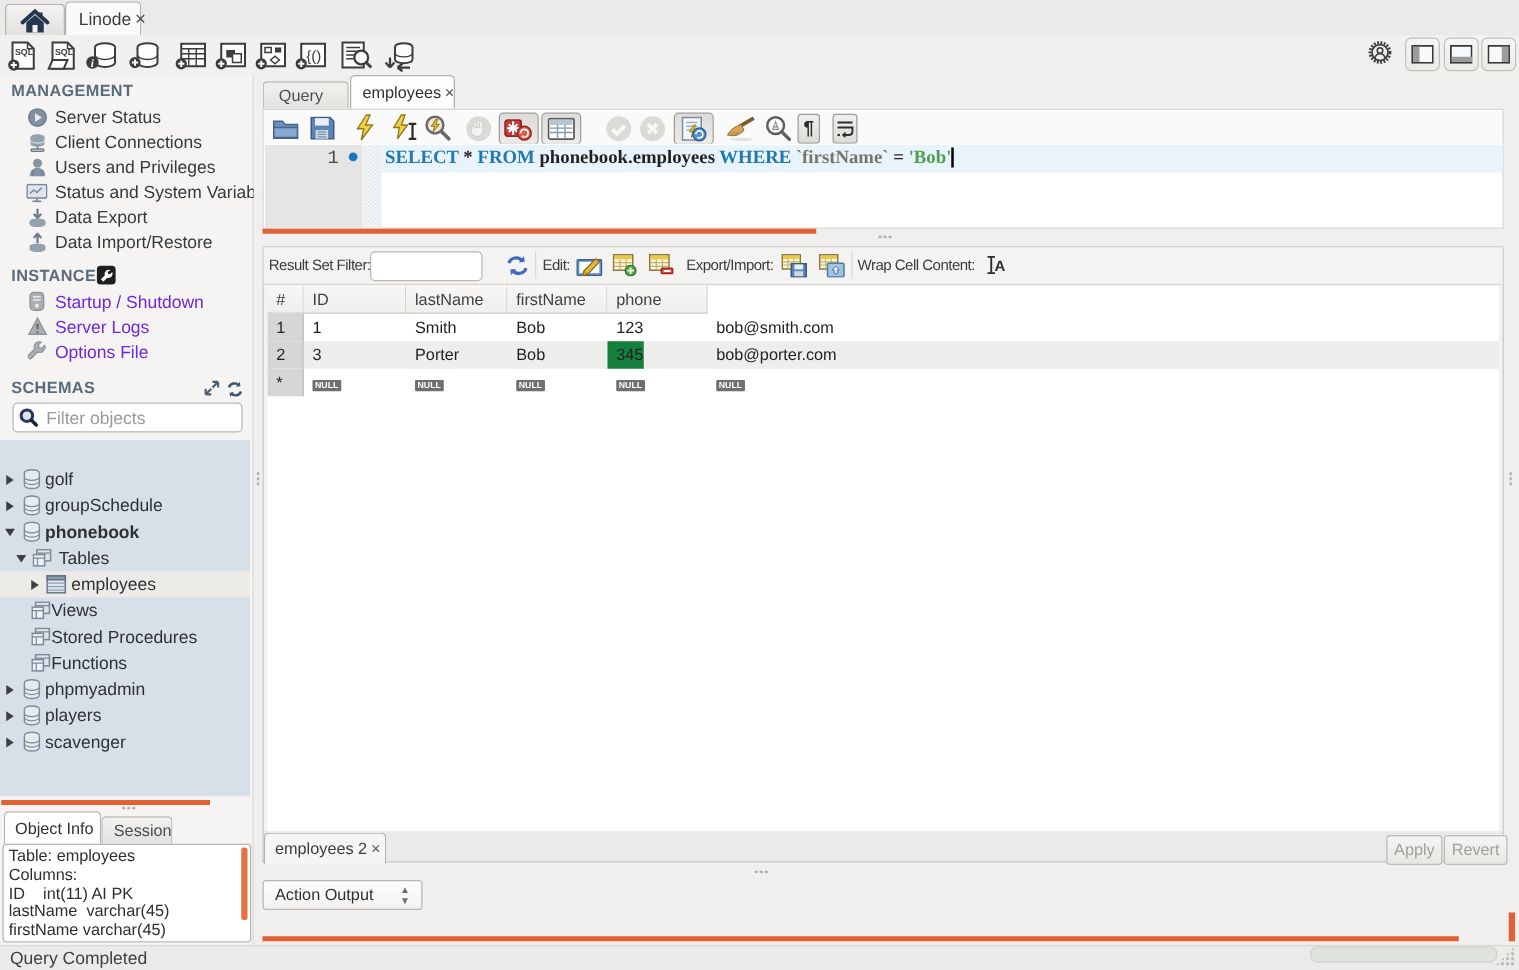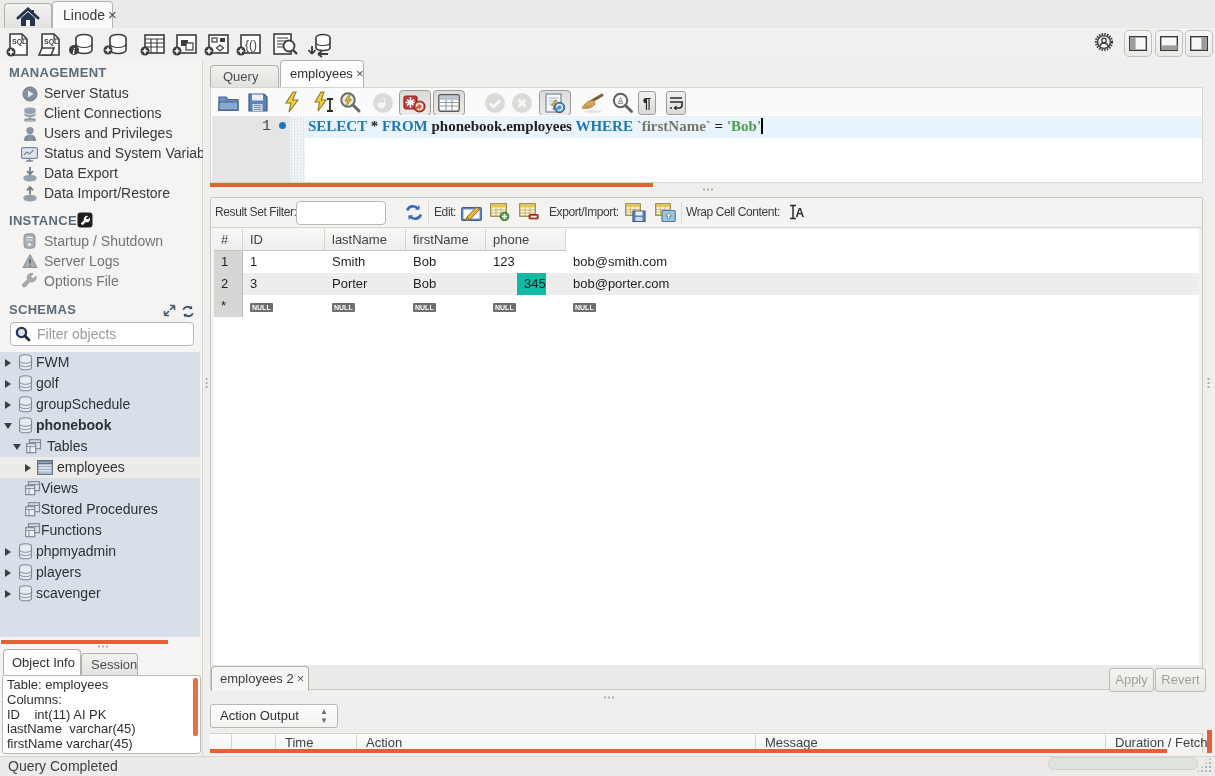--- a/index.html
+++ b/index.html
@@ -15,21 +15,21 @@
   border:1px solid #b5b3b0;border-bottom:none;border-radius:4px 4px 0 0;
   font-size:14px;color:#3a3d40;line-height:26px;padding-left:10px;box-sizing:border-box;}
 
 #maintoolbar{left:0;top:28px;width:1215px;height:32px;background:#f1f0ee;border-bottom:1px solid #d6d4d1;}
 .panelbtn{position:absolute;top:2px;width:28px;height:27px;box-sizing:border-box;border:1px solid #c2c0bd;border-radius:5px;
   background:linear-gradient(#f7f6f4,#eceae7);}
 
 #sidebar{left:0;top:60px;width:203px;height:696px;background:#f5f4f2;border-right:1px solid #d8d6d3;box-sizing:border-box;}
 .sechead{position:absolute;font-size:13px;font-weight:bold;color:#5a6b7c;letter-spacing:.3px;}
 .navitem{position:absolute;left:44px;font-size:14px;color:#36393c;white-space:nowrap;}
-.navitem.dis{color:#737373;}
+.navitem.dis{color:#6d28d9;}
 #tree{left:0;top:292px;width:200px;height:285px;background:#d7dfe8;}
 .trow{position:absolute;left:0;width:200px;height:21px;font-size:14px;color:#2e3134;}
 .trow .lbl{position:absolute;top:2px;white-space:nowrap;}
 .arr{position:absolute;width:0;height:0;top:7px;}
 .arr.r{border-left:6px solid #3c3f42;border-top:4px solid transparent;border-bottom:4px solid transparent;}
 .arr.d{border-top:6px solid #3c3f42;border-left:4px solid transparent;border-right:4px solid transparent;top:8px;}
 #objinfo{left:2px;top:675px;width:199px;height:79px;background:#ffffff;border:1px solid #b9b7b4;
   border-radius:3px;box-sizing:border-box;font-size:13px;color:#2e2e2e;line-height:14.8px;padding:2px 0 0 4px;}
 
 #lsplit{left:203px;top:60px;width:7px;height:696px;background:#f0efed;}
@@ -255,29 +255,20 @@
     </svg>
 
   <div class="abs" id="filterbox" style="left:10px;top:262px;width:184px;height:24px;background:#fff;border:1px solid #b9b7b4;border-radius:4px;box-sizing:border-box;">
     <span style="position:absolute;left:26px;top:3px;font-size:14px;color:#9a9a9a;">Filter objects</span>
       <svg width="16" height="16" style="position:absolute;left:4px;top:3px;">
         <circle cx="6.5" cy="6.5" r="4.6" fill="#dde3ea" stroke="#27355c" stroke-width="2.4"></circle>
         <path d="M10 10 l4 4" stroke="#1d2636" stroke-width="2.8" stroke-linecap="round"></path>
       </svg>
   </div>
   <div class="abs" id="tree">
-    <div class="trow" style="top:0px;">
-        <span class="arr r" style="left:5px;"></span>
-        <svg width="15" height="17" style="position:absolute;left:18px;top:2px;">
-          <ellipse cx="7.5" cy="3.4" rx="6" ry="2.6" fill="#e6ebf0" stroke="#7c8a99" stroke-width="1.1"></ellipse>
-          <path d="M1.5 3.4 v9.8 c0 1.4 2.7 2.6 6 2.6 s6 -1.2 6 -2.6 v-9.8" fill="#e6ebf0" stroke="#7c8a99" stroke-width="1.1"></path>
-          <path d="M1.5 6.7 c0 1.4 2.7 2.6 6 2.6 s6 -1.2 6 -2.6 M1.5 10 c0 1.4 2.7 2.6 6 2.6 s6 -1.2 6 -2.6" fill="none" stroke="#7c8a99" stroke-width="1"></path>
-        </svg>
-        <span class="lbl" style="left:36px;">FWM</span>
-      </div>
     <div class="trow" style="top:21px;">
         <span class="arr r" style="left:5px;"></span>
         <svg width="15" height="17" style="position:absolute;left:18px;top:2px;">
           <ellipse cx="7.5" cy="3.4" rx="6" ry="2.6" fill="#e6ebf0" stroke="#7c8a99" stroke-width="1.1"></ellipse>
           <path d="M1.5 3.4 v9.8 c0 1.4 2.7 2.6 6 2.6 s6 -1.2 6 -2.6 v-9.8" fill="#e6ebf0" stroke="#7c8a99" stroke-width="1.1"></path>
           <path d="M1.5 6.7 c0 1.4 2.7 2.6 6 2.6 s6 -1.2 6 -2.6 M1.5 10 c0 1.4 2.7 2.6 6 2.6 s6 -1.2 6 -2.6" fill="none" stroke="#7c8a99" stroke-width="1"></path>
         </svg>
         <span class="lbl" style="left:36px;">golf</span>
       </div>
     <div class="trow" style="top:42px;">
@@ -546,44 +537,36 @@
       <div class="gc" style="left:0;top:44px;width:29px;background:#d6d6d4;border-right:1px solid #bdbbb8;">2</div>
       <div class="gc" style="left:0;top:66px;width:29px;background:#d6d6d4;border-right:1px solid #bdbbb8;">*</div>
       <div class="gc" style="left:29px;top:22px;width:956px;">1</div>
       <div class="gc" style="left:111px;top:22px;">Smith</div>
       <div class="gc" style="left:192px;top:22px;">Bob</div>
       <div class="gc" style="left:272px;top:22px;">123</div>
       <div class="gc" style="left:352px;top:22px;">bob@smith.com</div>
       <div class="gc" style="left:29px;top:44px;width:956px;background:#ededeb;">3</div>
       <div class="gc" style="left:111px;top:44px;background:#ededeb;">Porter</div>
       <div class="gc" style="left:192px;top:44px;background:#ededeb;">Bob</div>
-      <div class="gc" style="left:272px;top:44px;background:#14b8a6;margin-left:31px;">345</div>
+      <div class="gc" style="left:272px;top:44px;background:#15803d;">345</div>
       <div class="gc" style="left:352px;top:44px;width:633px;background:#ededeb;">bob@porter.com</div>
       <div class="gc" style="left:29px;top:66px;"><span class="nullb">NULL</span></div>
       <div class="gc" style="left:111px;top:66px;"><span class="nullb">NULL</span></div>
       <div class="gc" style="left:192px;top:66px;"><span class="nullb">NULL</span></div>
       <div class="gc" style="left:272px;top:66px;"><span class="nullb">NULL</span></div>
       <div class="gc" style="left:352px;top:66px;"><span class="nullb">NULL</span></div>
     </div>
   </div>
   <div class="abs" id="rstabrow">
     <div class="abs" id="rstab">employees 2<span style="color:#5a5d60;margin-left:3px;">×</span></div>
     <div class="btn" style="left:898px;width:43px;">Apply</div>
     <div class="btn" style="left:944px;width:49px;">Revert</div>
   </div>
   <div class="grip" style="left:393px;top:636px;"></div>
   <div class="abs" id="aodrop">Action Output
     <span style="position:absolute;right:9px;top:2px;color:#6a6d70;font-size:8px;line-height:9px;">▲<br>▼</span>
   </div>
-  <div class="abs" id="aohead">
-    <div class="ah" style="left:0px;width:22px;"></div>
-    <div class="ah" style="left:22px;width:44px;"></div>
-    <div class="ah" style="left:66px;width:81px;">Time</div>
-    <div class="ah" style="left:147px;width:399px;">Action</div>
-    <div class="ah" style="left:546px;width:350px;">Message</div>
-    <div class="ah" style="left:896px;width:97px;">Duration / Fetch</div>
-  </div>
   <div class="abs" id="oline3"></div>
   <div class="abs" id="ovbar"></div>
 </div>
 <div class="abs" id="statusbar">Query Completed</div>
 <div class="abs" id="hpill"></div>
 <div class="abs" style="left:1196px;top:757px;width:16px;height:16px;background-image:radial-gradient(circle,#b5b3b0 1px,transparent 1.3px);background-size:4px 4px;clip-path:polygon(100% 0,100% 100%,0 100%);"></div>
 
 </body></html>

